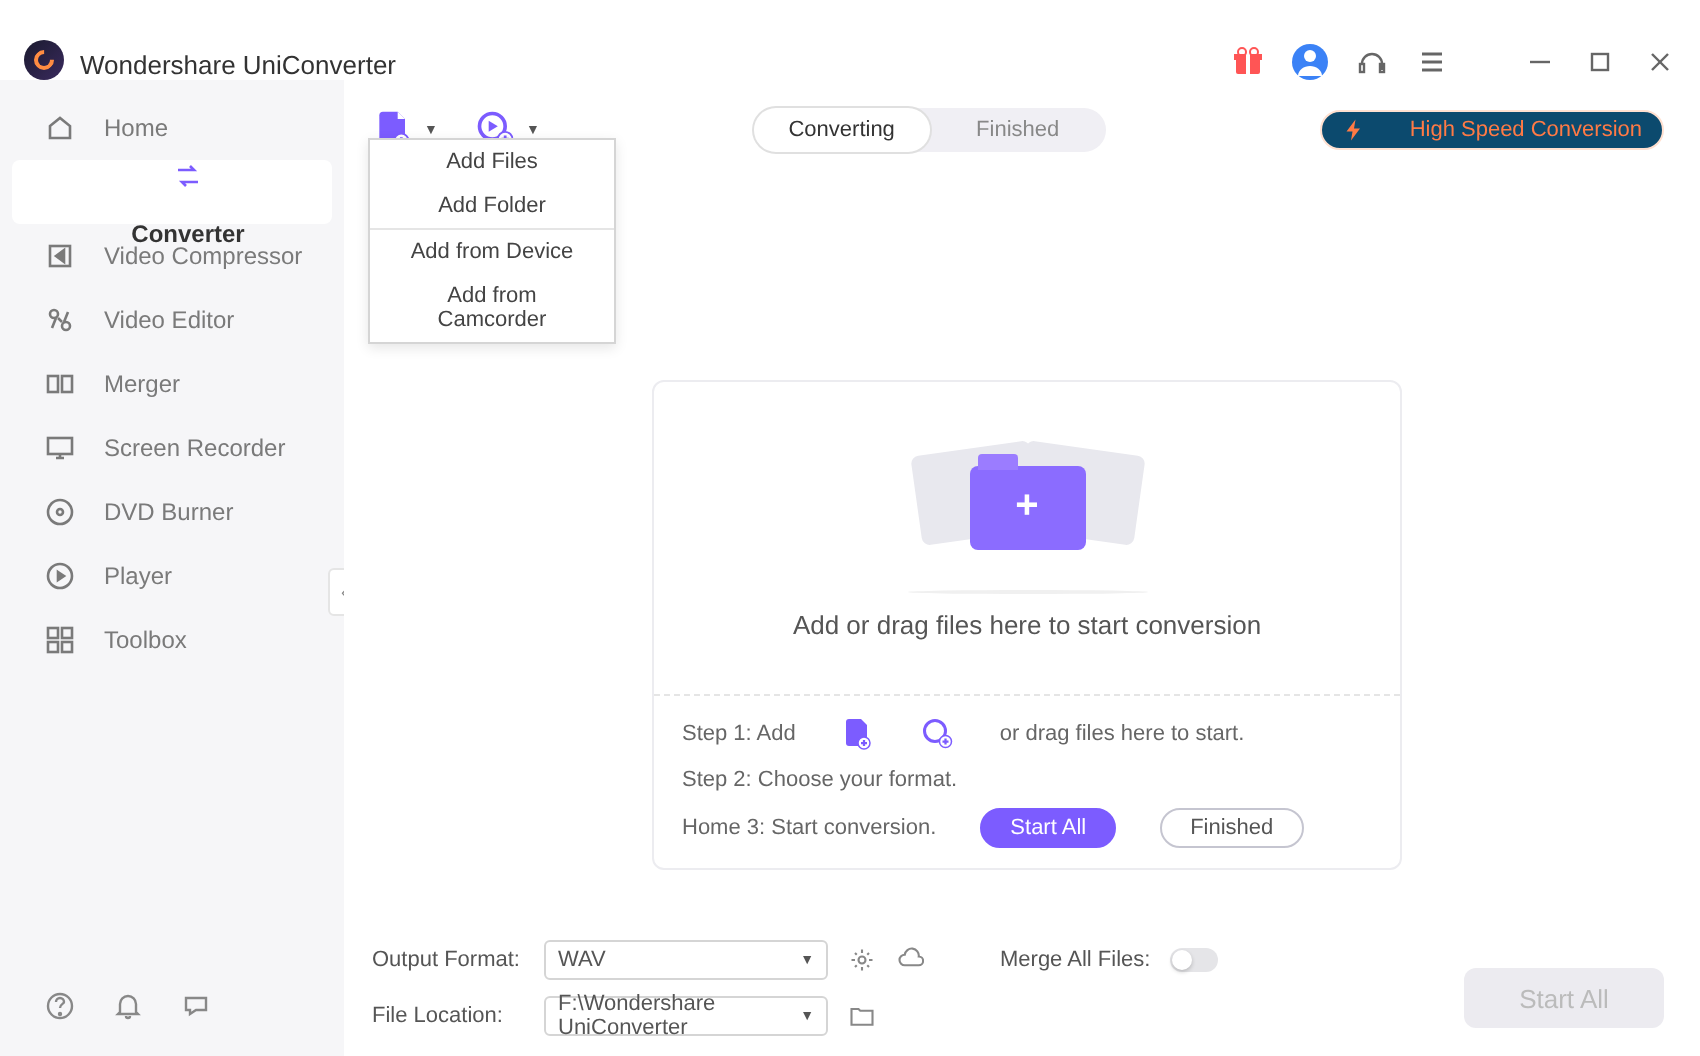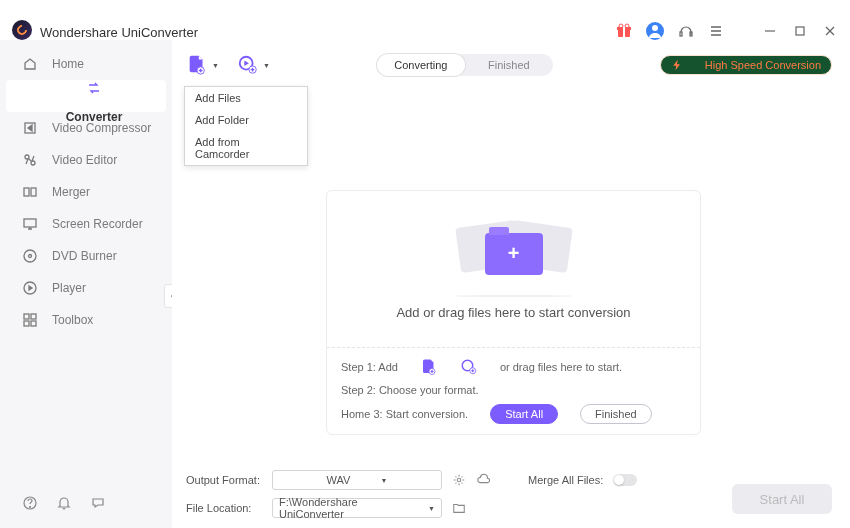--- a/index.html
+++ b/index.html
@@ -19,48 +19,48 @@
 .nav-item.active .nav-icon { color: #7c5cff; }
 .nav-icon { width: 16px; height: 16px; display: flex; align-items: center; justify-content: center; }
 .sidebar-bottom { margin-top: auto; display: flex; gap: 18px; padding: 14px 22px; color: #888; }
 .collapse-btn { position: absolute; right: -8px; top: 50%; width: 16px; height: 24px; background: #fff; border: 1px solid #e5e5e5; border-radius: 3px; display: flex; align-items: center; justify-content: center; font-size: 9px; cursor: pointer; color: #888; }
 .content { flex: 1; background: #fff; display: flex; flex-direction: column; padding: 10px 18px 10px 14px; position: relative; }
 .toolbar { height: 30px; display: flex; align-items: center; margin-bottom: 10px; }
 .add-btns { display: flex; gap: 18px; position: relative; }
 .add-file-btn, .add-url-btn { display: flex; align-items: center; gap: 4px; cursor: pointer; }
 .add-file-btn svg, .add-url-btn svg { width: 22px; height: 22px; }
 .chev { font-size: 7px; color: #555; }
-.dropdown { position: absolute; top: 32px; left: -2px; width: 124px; background: #fff; border: 1px solid #d5d5d5; box-shadow: 0 2px 6px rgba(0,0,0,0.1); z-index: 10; }
+.dropdown { position: absolute; top: 15px; left: -2px; width: 124px; background: #fff; border: 1px solid #d5d5d5; box-shadow: 0 2px 6px rgba(0,0,0,0.1); z-index: 10; text-align: center; }
 .dropdown-item { padding: 5px 10px; font-size: 11px; color: #444; cursor: pointer; }
 .dropdown-item.section-start { border-top: 1px solid #e5e5e5; }
 .tabs { margin-left: auto; margin-right: auto; display: flex; background: #f0eff4; border-radius: 12px; height: 22px; align-items: center; width: 176px; }
 .tab { flex: 1; text-align: center; font-size: 11px; line-height: 22px; cursor: pointer; border-radius: 12px; color: #888; }
 .tab.active { background: #fff; color: #333; box-shadow: 0 0 0 1px #e0e0e0; }
-.high-speed { display: flex; align-items: flex-start; gap: 22px; color: #ff7a45; font-size: 11px; border: 1px solid #ffe0d0; background: #14532d; padding: 3px 10px; border-radius: 12px; cursor: pointer; }
+.high-speed { display: flex; align-items: flex-start; gap: 22px; color: #ff7a45; font-size: 11px; border: 1px solid #ffe0d0; background: #0c4a6e; padding: 3px 10px; border-radius: 12px; cursor: pointer; }
 .drop-panel { margin-left: 140px; margin-right: 0; border: 1px solid #ececf0; border-radius: 6px; width: 375px; height: 245px; margin-top: 100px; display: flex; flex-direction: column; overflow: hidden; }
 .drop-top { flex: 1; display: flex; flex-direction: column; align-items: center; justify-content: center; gap: 16px; }
 .folder-icon { position: relative; width: 100px; height: 70px; display: flex; align-items: center; justify-content: center; }
 .folder-behind { position: absolute; width: 60px; height: 45px; background: #e8e8ee; border-radius: 4px; top: 5px; }
 .folder-behind.l { left: -6px; transform: rotate(-8deg); }
 .folder-behind.r { right: -6px; transform: rotate(8deg); }
 .folder-main { width: 58px; height: 42px; background: #8b6cff; border-radius: 4px; position: relative; z-index: 2; display: flex; align-items: center; justify-content: center; }
 .folder-tab { position: absolute; top: -6px; left: 4px; width: 20px; height: 8px; background: #9b7cff; border-radius: 2px 2px 0 0; }
 .plus { color: #fff; font-size: 20px; font-weight: bold; }
 .shadow-line { position: absolute; bottom: -8px; width: 120px; height: 2px; background: #f0f0f0; border-radius: 50%; }
 .drop-text { font-size: 13px; color: #555; }
 .steps { padding: 10px 14px; border-top: 1px dashed #e5e5e5; display: flex; flex-direction: column; gap: 8px; }
 .step-row { display: flex; align-items: center; gap: 22px; font-size: 11px; color: #666; }
 .step-row svg { width: 18px; height: 18px; }
 .pill-btn { padding: 3px 14px; border-radius: 12px; font-size: 11px; cursor: pointer; border: 1px solid; }
 .pill-primary { background: #7c5cff; color: #fff; border-color: #7c5cff; }
 .pill-secondary { background: #fff; color: #555; border-color: #c5c5d0; }
 .bottom-bar { margin-top: auto; display: flex; flex-direction: column; gap: 8px; padding-top: 12px; position: relative; }
 .bottom-row { display: flex; align-items: center; gap: 10px; font-size: 11px; color: #555; }
 .bottom-label { width: 76px; }
-.select { width: 170px; height: 20px; border: 1px solid #d5d5d5; border-radius: 3px; padding: 0 6px; display: flex; align-items: center; justify-content: center; cursor: pointer; font-size: 11px; gap: 30px; }
+.select { width: 142px; height: 20px; border: 1px solid #d5d5d5; border-radius: 3px; padding: 0 6px; display: flex; align-items: center; justify-content: space-between; cursor: pointer; font-size: 11px; gap: 30px; }
 .select .chev { font-size: 7px; }
 .small-icon { width: 14px; height: 14px; color: #888; cursor: pointer; }
 .merge-label { margin-left: 28px; }
 .toggle { width: 24px; height: 12px; background: #e5e5e8; border-radius: 6px; position: relative; }
 .toggle::after { content: ''; width: 10px; height: 10px; background: #fff; border-radius: 50%; position: absolute; top: 1px; left: 1px; box-shadow: 0 1px 2px rgba(0,0,0,0.2); }
 .start-all-btn { position: absolute; right: 0; bottom: 4px; width: 100px; height: 30px; background: #ecebf0; color: #bbb; border-radius: 6px; display: flex; align-items: center; justify-content: center; font-size: 13px; }
 </style>
 </head>
 <body>
 
@@ -227,20 +227,21 @@
               <circle cx="10" cy="10" r="7" fill="none" stroke="#7c5cff" stroke-width="2"></circle>
               <path fill="#7c5cff" d="M8 7l5 3-5 3z"></path>
               <circle cx="17" cy="17" r="4" fill="#fff" stroke="#7c5cff"></circle>
               <path stroke="#7c5cff" stroke-width="1.5" d="M17 15v4M15 17h4"></path>
             </svg>
           <span class="chev">▼</span>
         </div>
         <div class="dropdown" id="dd-container">
             <div class="dropdown-item">Add Files</div>
             <div class="dropdown-item">Add Folder</div>
+            <div class="dropdown-item section-start">Add from Device</div>
             <div class="dropdown-item">Add from Camcorder</div>
           </div>
       </div>
       <div class="tabs">
         <div class="tab active">Converting</div>
         <div class="tab">Finished</div>
       </div>
       <div class="high-speed">
         <svg width="12" height="12" viewBox="0 0 16 16" fill="#ff7a45">
             <path d="M9 1L3 9h4l-1 6 6-8H8z"></path>

